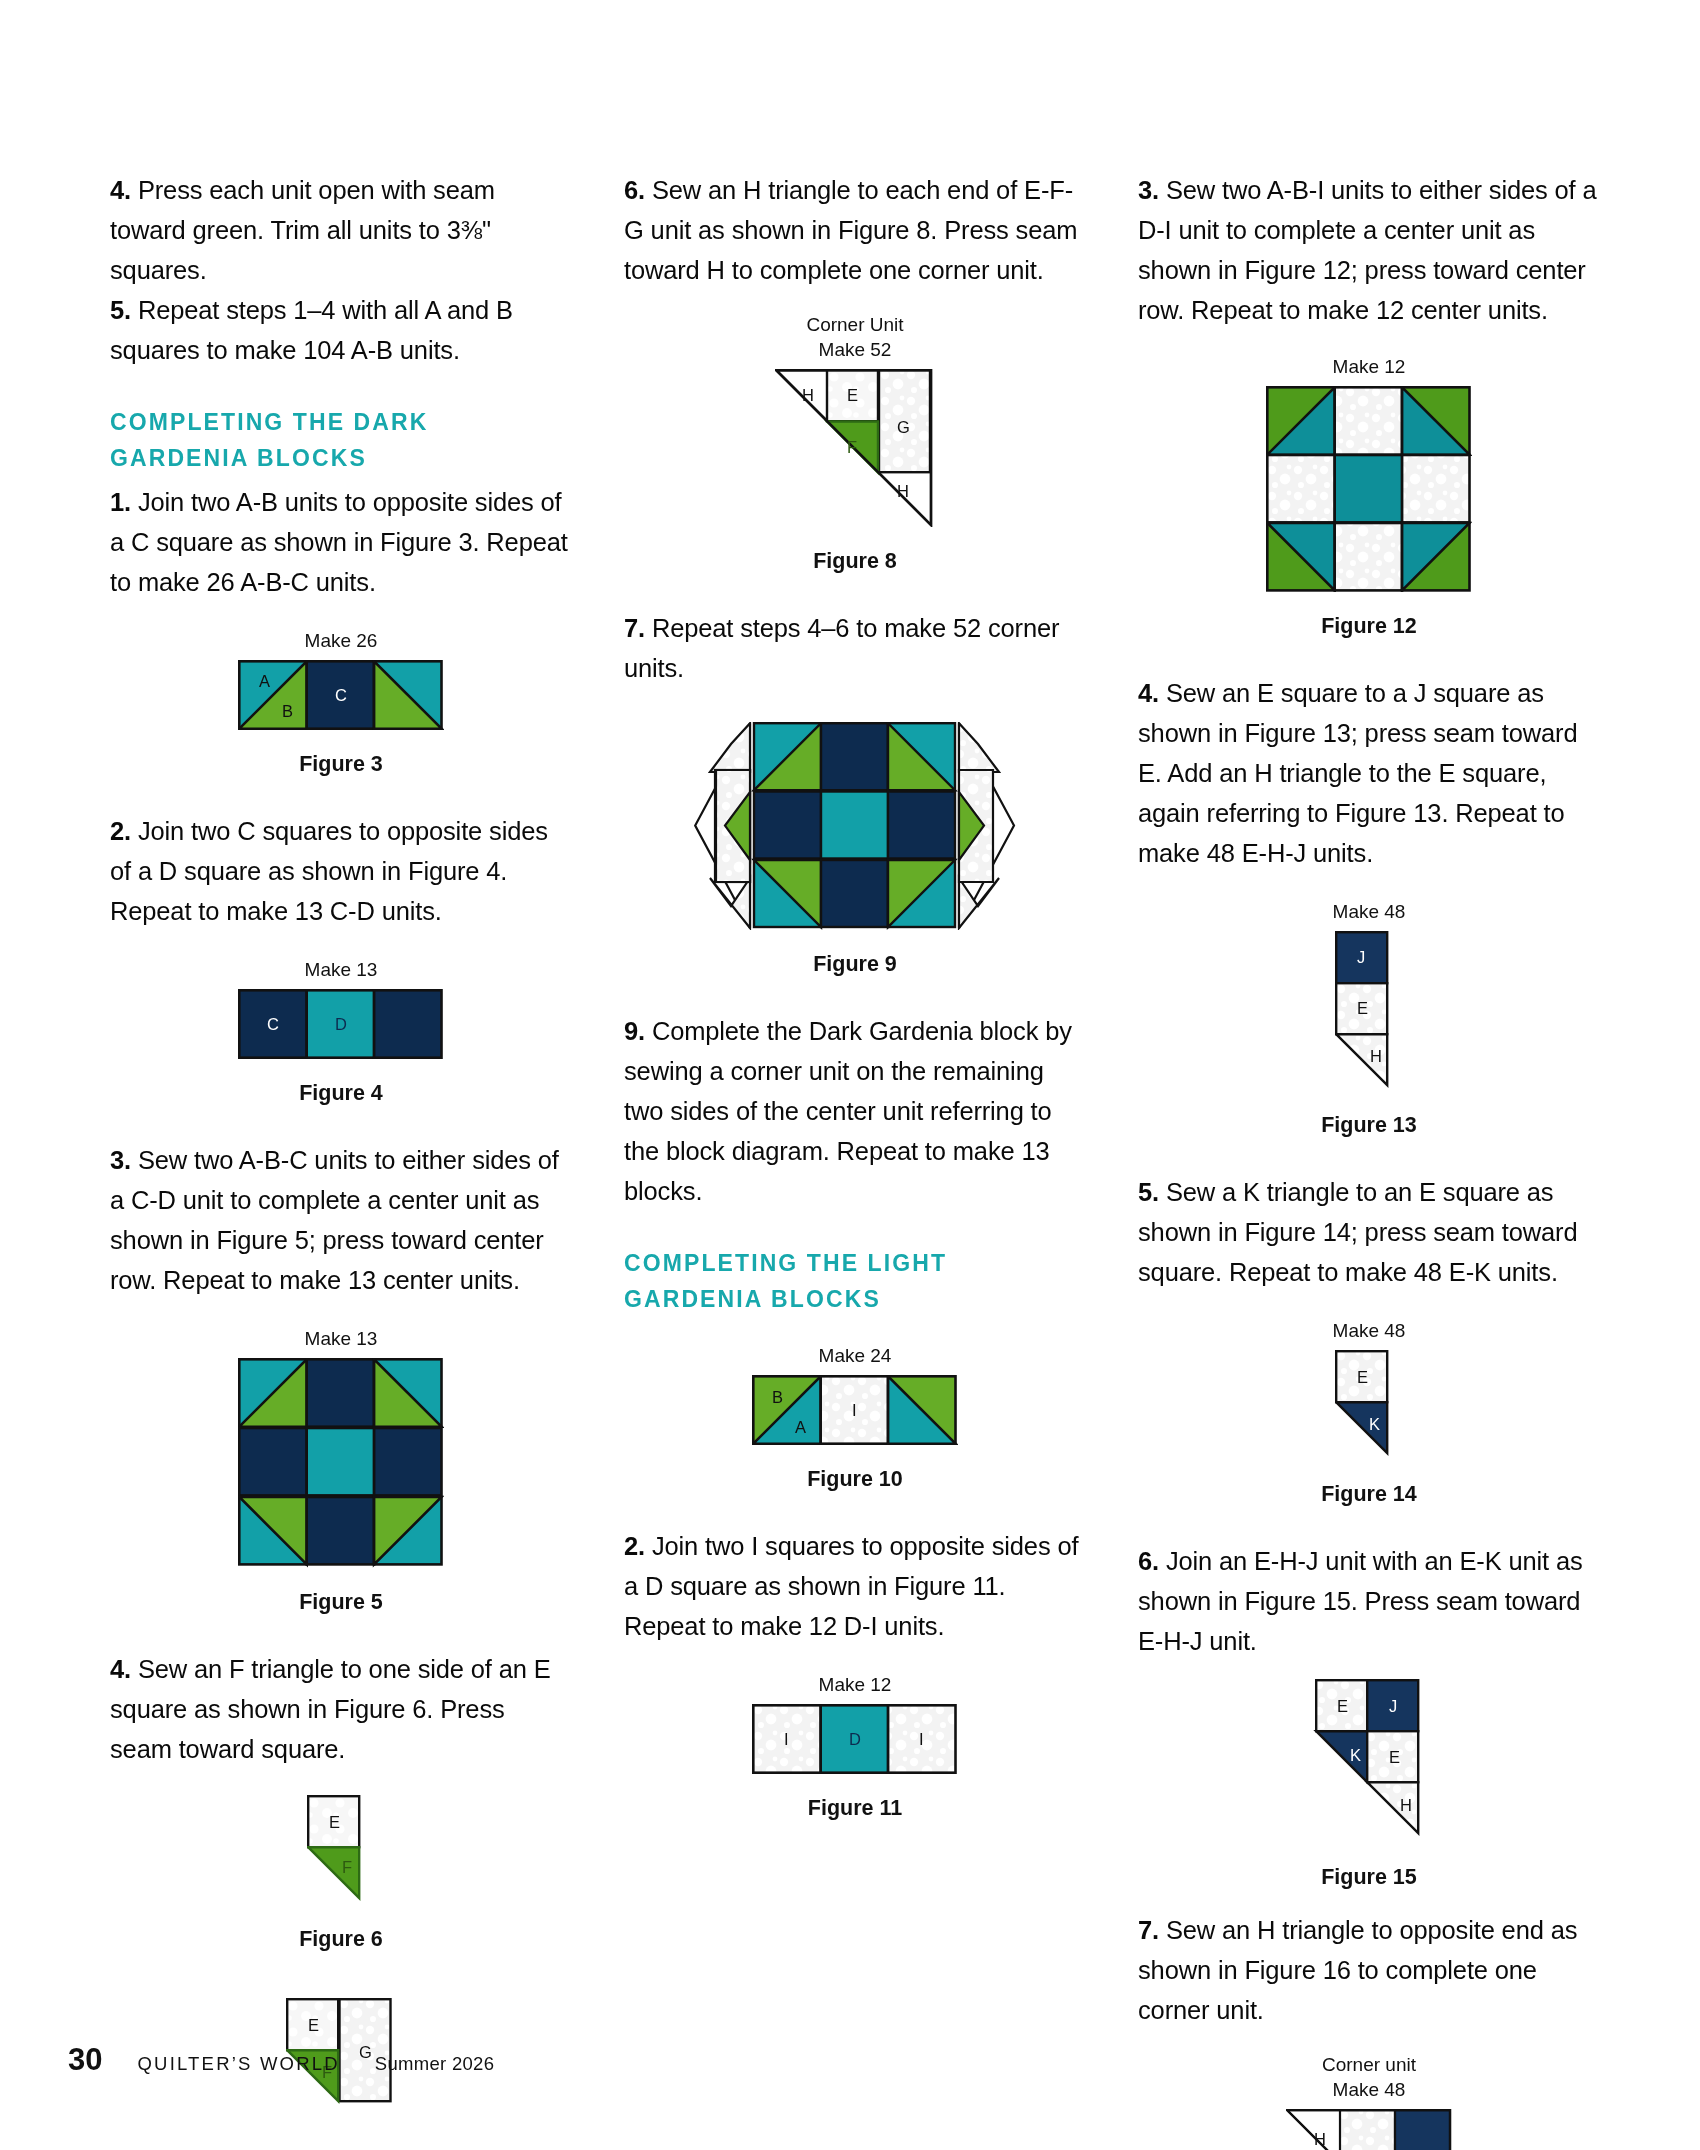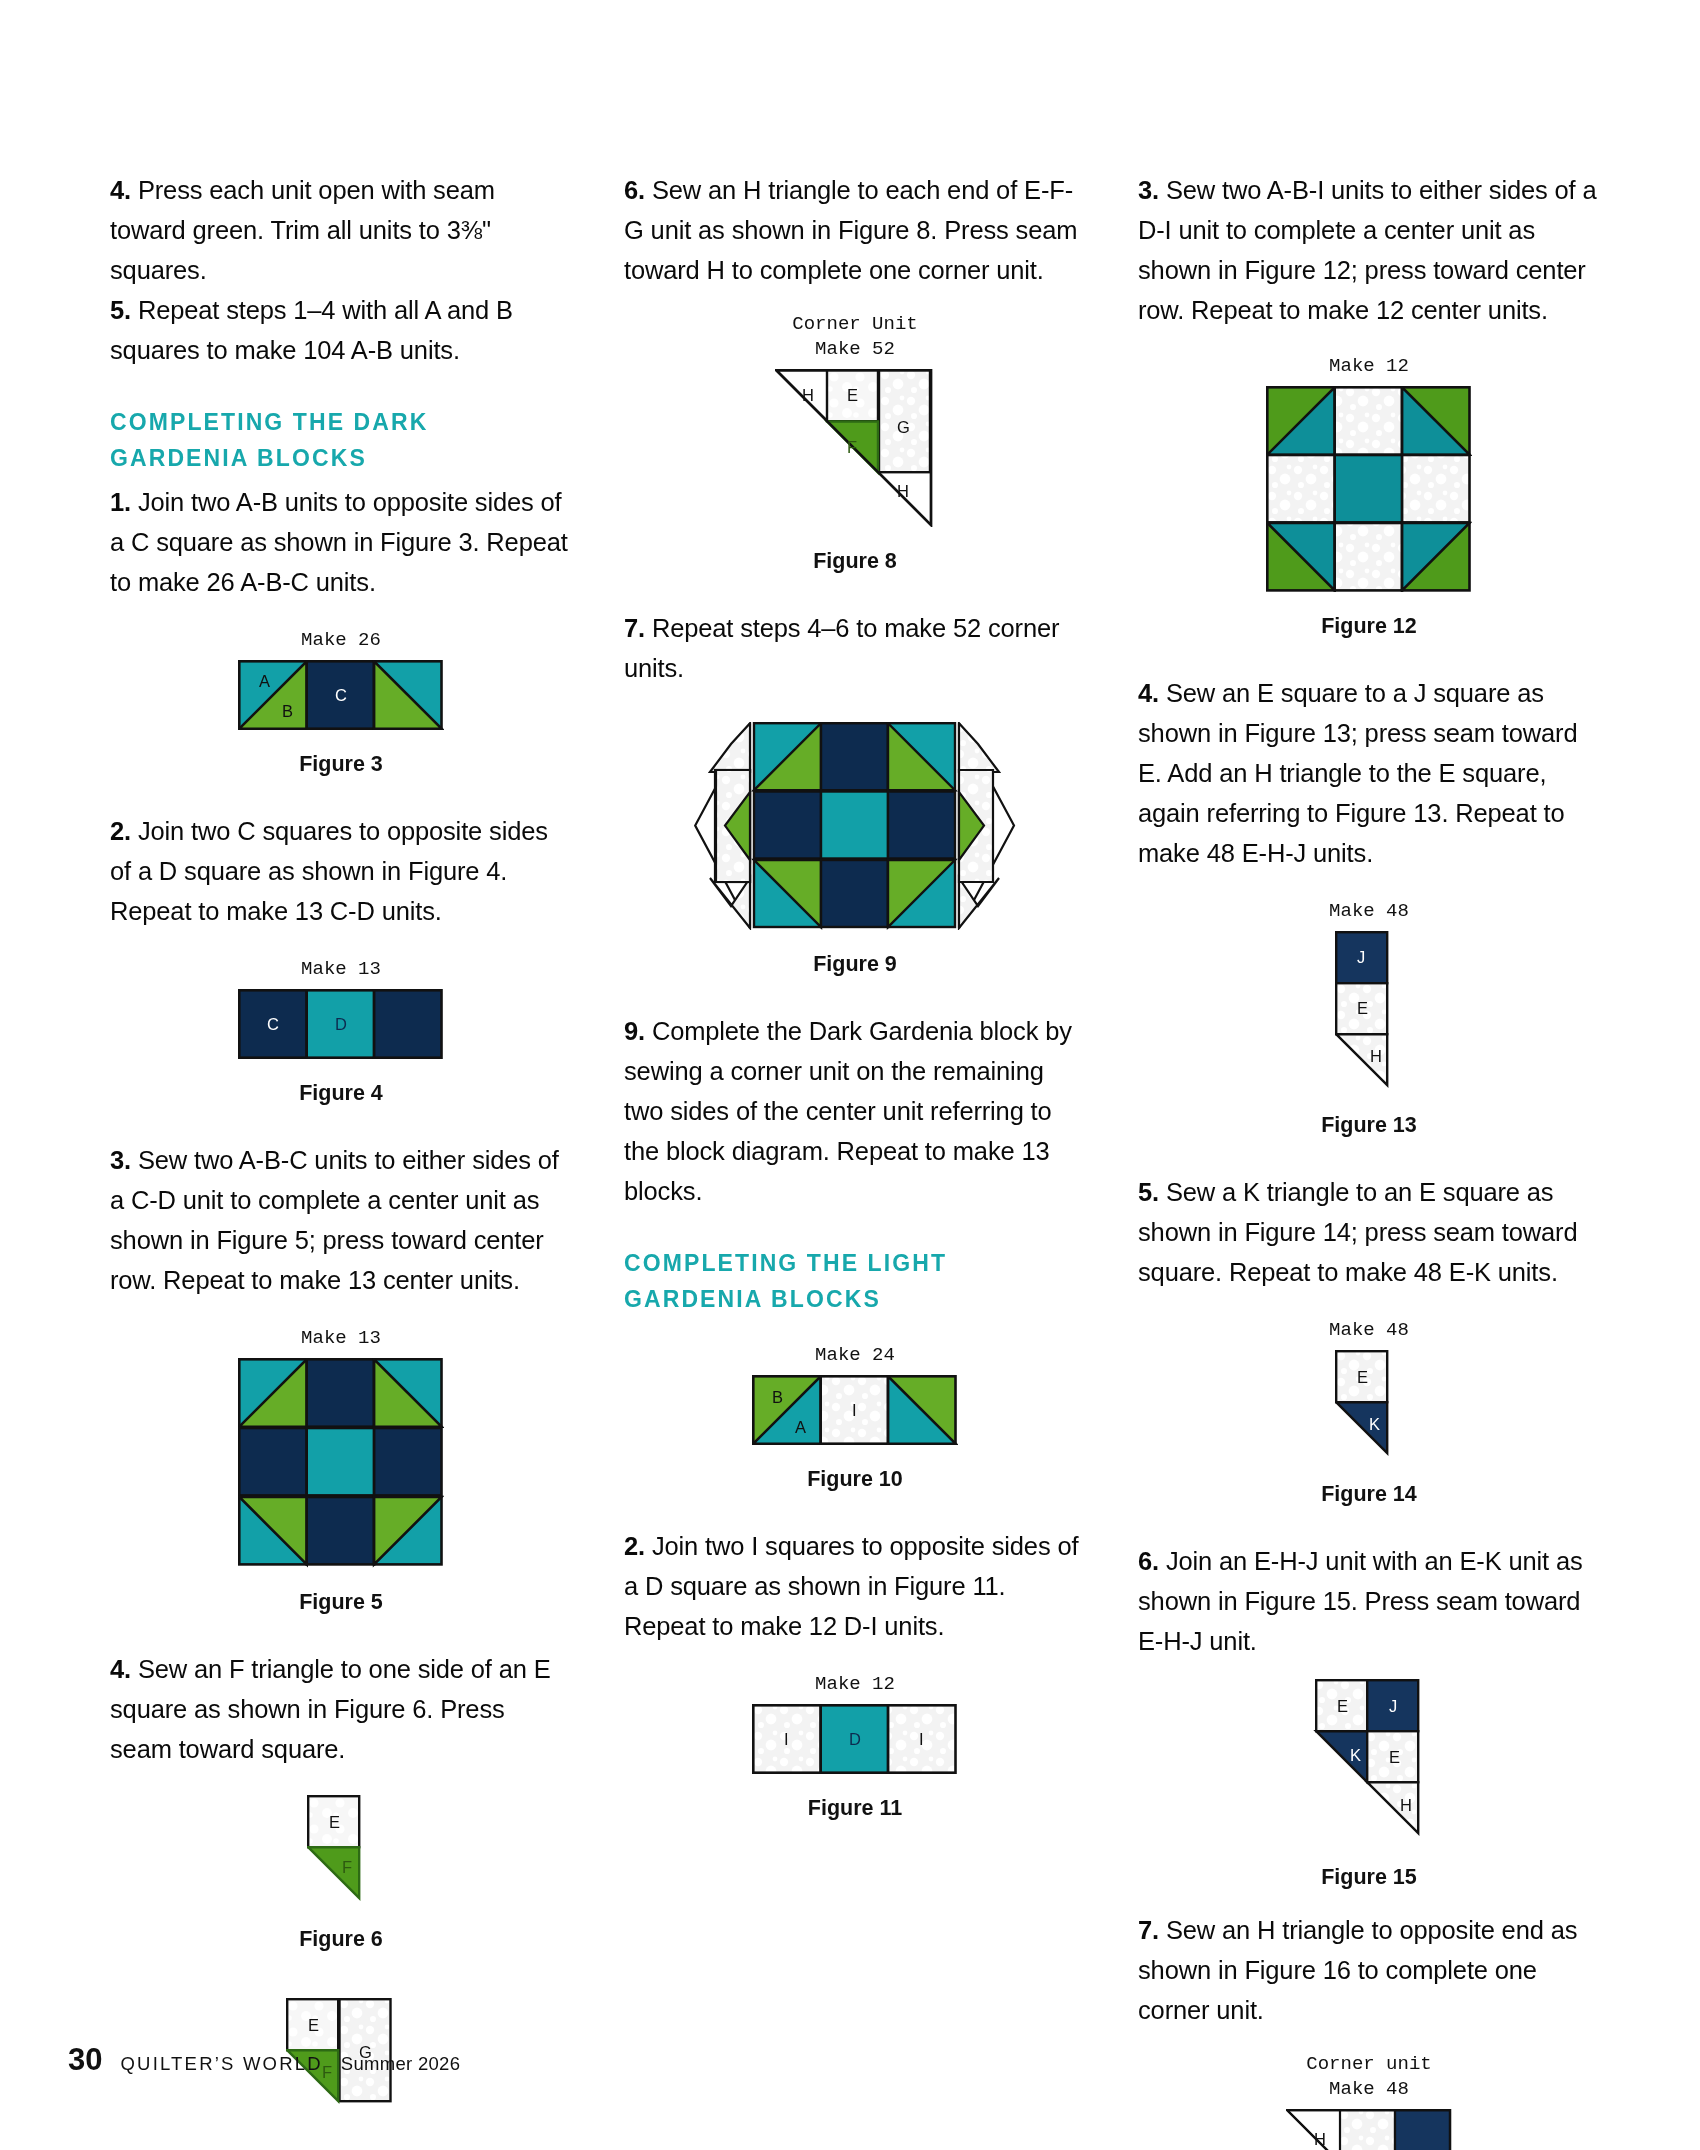--- a/index.html
+++ b/index.html
@@ -26,30 +26,30 @@
     letter-spacing:2.1px;line-height:36px;
     margin:34px 0 6px 0;text-transform:uppercase;
   }
   .gap{height:34px;}
   .gap-s{height:20px;}
 
   
   .fig{margin:26px 0 0 0;text-align:center;}
   .fig .caption-top{
     font-size:19px;line-height:25px;color:#111;margin-bottom:7px;
-    font-family:Liberation Mono, monospace;
+    font-family:Liberation Sans, sans-serif;
   }
   .fig .caption-bot{
     font-size:21.5px;font-weight:bold;margin-top:22px;color:#111;
   }
   .art{display:flex;justify-content:center;align-items:center;}
   svg{display:block;}
   .footer{
     position:absolute;left:68px;bottom:72px;
-    display:flex;align-items:baseline;gap:18px;
+    display:flex;align-items:baseline;gap:35px;
   }
   .footer .pg{font-size:31px;font-weight:bold;color:#111;}
   .footer .mag{font-size:18.5px;letter-spacing:2.2px;color:#111;}
   .footer .iss{font-size:18.5px;letter-spacing:0.3px;color:#111;}
 </style>
 </head>
 <body>
 
 <div class="page">
 

